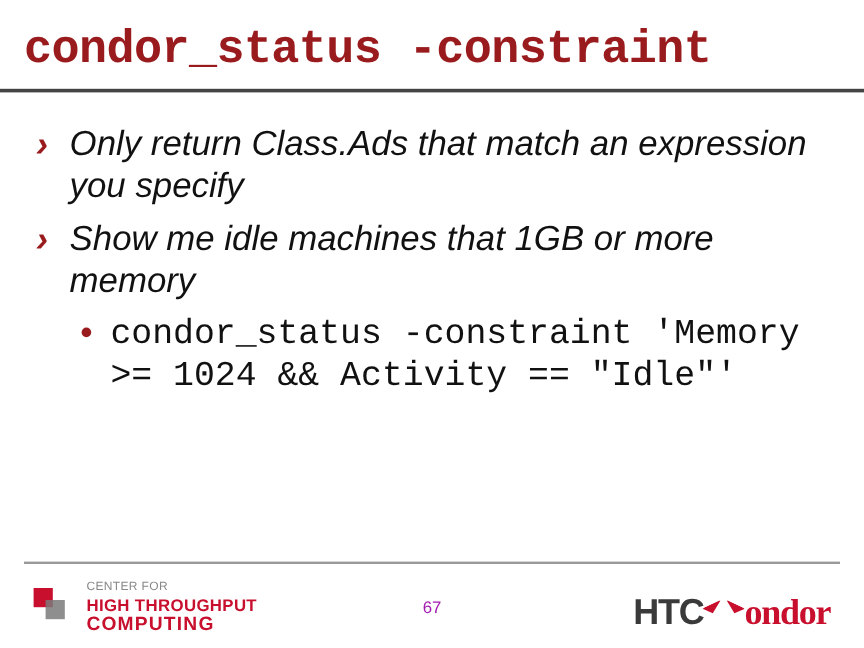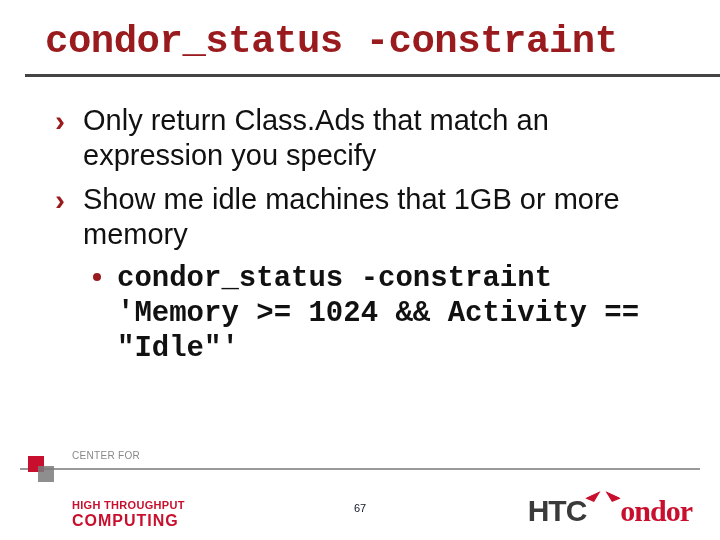--- a/index.html
+++ b/index.html
@@ -1,17 +1,17 @@
 <!DOCTYPE html>
 <html><head>
 <meta charset="utf-8">
 <style>
   * { margin: 0; padding: 0; box-sizing: border-box; }
   html, body { width: 720px; height: 540px; background: #fff; font-family: Arial, Helvetica, sans-serif; overflow: hidden; }
-  .slide { width: 720px; height: 540px; position: relative; background: #fff; padding-left: 25px; }
+  .slide { width: 720px; height: 540px; position: relative; background: #fff; }
   .title {
     font-family: "Courier New", Courier, monospace;
     font-weight: bold;
     font-size: 39px;
     color: #9a1b1e;
     padding: 20px 20px 6px 20px;
     letter-spacing: -0.5px;
   }
   .rule {
     height: 3px;
@@ -20,36 +20,37 @@
   }
   .body {
     padding: 26px 40px 0 58px;
     font-size: 29px;
     color: #111;
     line-height: 1.22;
   }
   .bullet {
     position: relative;
     margin-bottom: 8px;
+    font-style: italic;
   }
   .bullet::before {
     content: "›";
     position: absolute;
     left: -28px;
     top: 0;
     color: #9a1b1e;
     font-size: 30px;
     font-weight: bold;
   }
   .sub {
     position: relative;
     margin-left: 34px;
     margin-top: 6px;
     font-family: "Courier New", Courier, monospace;
-    font-weight: bold;
+    font-weight: normal;
     font-size: 29px;
     line-height: 1.22;
   }
   .sub::before {
     content: "";
     position: absolute;
     left: -24px;
     top: 12px;
     width: 8px;
     height: 8px;
@@ -64,48 +65,48 @@
   .footer-rule {
     height: 2px;
     background: #999;
     margin: 0 20px;
   }
   .page-num {
     position: absolute;
     left: 50%;
     bottom: 26px;
     transform: translateX(-50%);
-    font-size: 11px;
-    color: #0f172a;
+    font-size: 14px;
+    color: #a21caf;
     text-align: right;
   }
   .logo-left {
     position: absolute;
     left: 28px;
     bottom: 10px;
     display: flex;
     align-items: flex-start;
     gap: 8px;
   }
   .logo-left .mark {
     width: 36px; height: 36px; position: relative;
   }
   .logo-left .mark .sq1 { position:absolute; left:0; top:6px; width:16px; height:16px; background:#c8102e; }
   .logo-left .mark .sq2 { position:absolute; left:10px; top:16px; width:16px; height:16px; background:#7a7a7a; opacity:0.85; }
   .logo-left .txt { font-size: 10px; line-height: 1.15; letter-spacing: 0.3px; }
   .logo-left .txt .l1 { color:#888; }
-  .logo-left .txt .l2 { color:#c8102e; font-weight:bold; font-size:11px;margin-top:37px; }
+  .logo-left .txt .l2 { color:#c8102e; font-weight:bold; font-size:14px; }
   .logo-left .txt .l3 { color:#c8102e; font-weight:bold; font-size:16px; letter-spacing:1px; }
 
   .logo-right {
     position: absolute;
     right: 28px;
     bottom: 12px;
     display: flex;
-    align-items: flex-start;
+    align-items: center;
     gap: 4px;
   }
   .logo-right .ht {
     font-family: Arial, sans-serif;
     font-weight: 900;
     font-size: 30px;
     color: #3a3a3a;
     letter-spacing: -1px;
   }
   .logo-right .condor {

